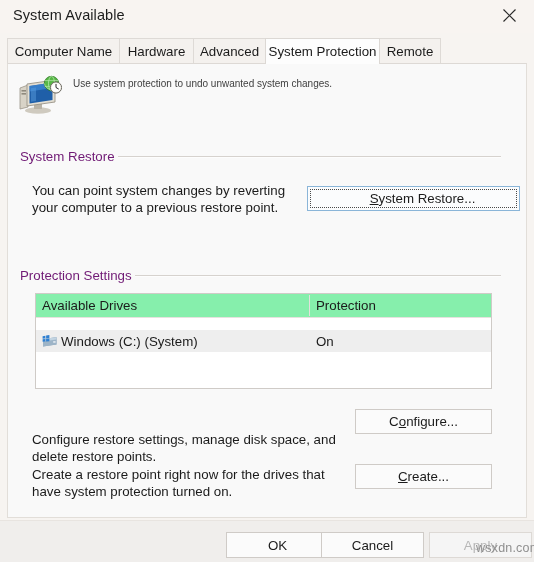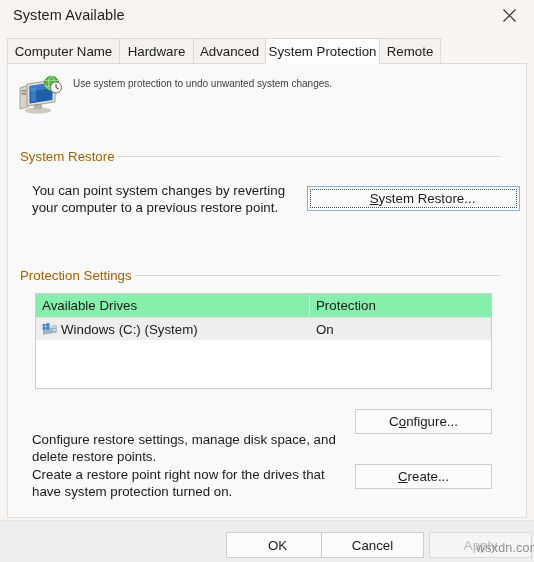--- a/index.html
+++ b/index.html
@@ -117,21 +117,21 @@
     top: 14px;
     font-size: 10px;
     color: #404040;
     white-space: nowrap;
   }
 
   
   .group-label {
     position: absolute;
     font-size: 13.3px;
-    color: #a16207;
+    color: #701a75;
     background: transparent;
     white-space: nowrap;
   }
   .group-rule {
     position: absolute;
     height: 1px;
     background: #d6d2ce;
   }
   .group-rule::after {
     content: "";
@@ -217,20 +217,21 @@
     height: 21px;
     background: #e4e0dc;
   }
   .lv-row {
     position: relative;
     height: 22px;
     background: #eeeeee;
     display: flex;
     align-items: center;
     cursor: default;
+    margin-top: 12px;
   }
   .lv-cell-name {
     position: absolute;
     left: 6px;
     display: flex;
     align-items: center;
     font-size: 13.3px;
     color: #1b1b1b;
     white-space: nowrap;
   }

